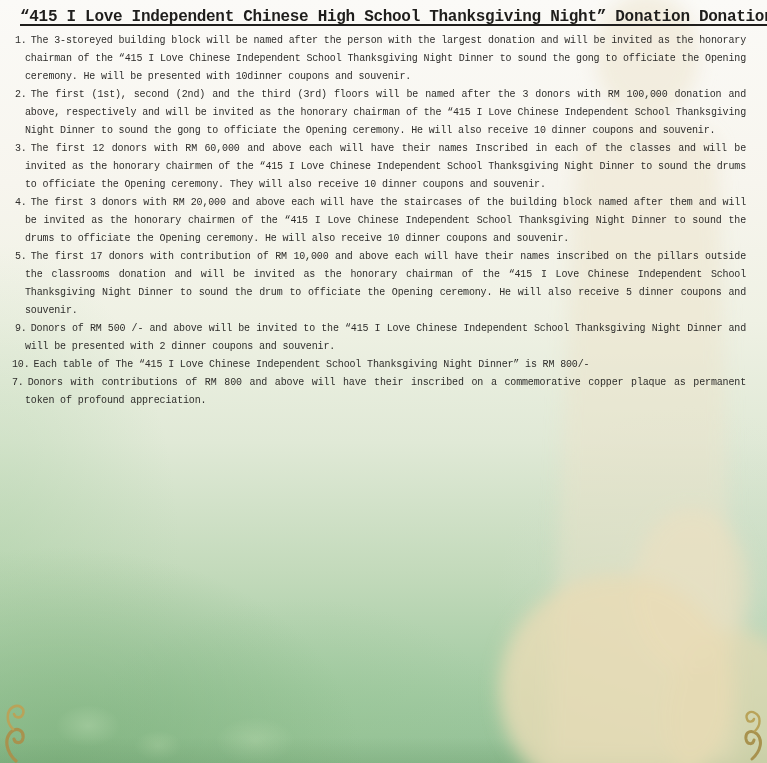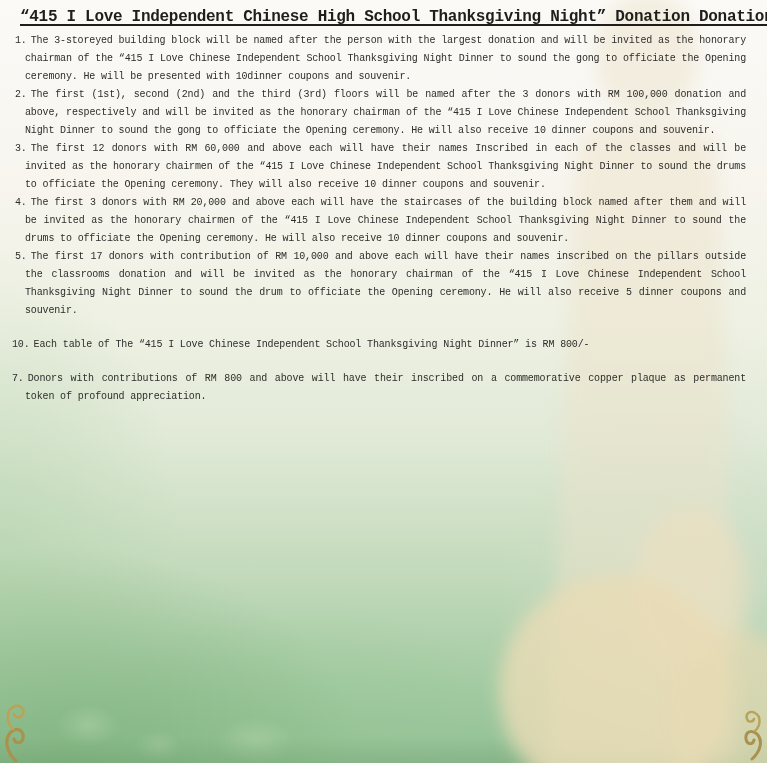--- a/index.html
+++ b/index.html
@@ -29,21 +29,21 @@
     text-decoration:underline; text-decoration-thickness:2px; text-underline-offset:3px;
     margin-left:5px; margin-bottom:6px;
   }
   .items { list-style:none; }
   .item {
     font-size:10px; line-height:18px; color:#2e2d2b;
     text-align:justify; letter-spacing:-0.15px;
     padding-left:10px; text-indent:-10px;
   }
   .item .num { margin-right:4px; }
-  .item.two { margin-left:-3px; padding-left:13px; text-indent:-13px;margin-top:16px; }
+  .item.two { margin-left:-3px; padding-left:13px; text-indent:-13px; }
 </style>
 </head>
 <body>
 
 <div class="page">
 
   <svg class="statue" width="330" height="763" viewBox="0 0 330 763" aria-hidden="true">
     <defs>
       <filter id="soft" x="-40%" y="-40%" width="180%" height="180%">
         <feGaussianBlur stdDeviation="9"></feGaussianBlur>
@@ -80,20 +80,23 @@
       </li>
       <li class="item">
         <span class="num">3.</span><span class="txt">The first 12 donors with RM 60,000 and above each will have their names Inscribed  in each of the classes and will be invited as the honorary chairmen of the “415 I Love Chinese Independent School Thanksgiving Night Dinner to sound the drums to officiate the Opening ceremony.   They will also receive 10 dinner coupons and souvenir.</span>
       </li>
       <li class="item">
         <span class="num">4.</span><span class="txt">The first 3 donors with RM 20,000 and above each will have the staircases of the building block named after them and will be invited as the honorary chairmen of the “415 I Love Chinese Independent School Thanksgiving Night Dinner to sound the drums to officiate the Opening ceremony. He will also receive 10 dinner coupons and souvenir.</span>
       </li>
       <li class="item">
         <span class="num">5.</span><span class="txt">The first 17 donors with contribution of RM 10,000 and above each will have their names inscribed on the pillars outside the classrooms donation and will be invited as the honorary chairman of the “415 I Love Chinese Independent School Thanksgiving Night Dinner to sound the drum to officiate the Opening ceremony. He will also receive 5 dinner coupons and souvenir.</span>
       </li>
+      <li class="item">
+        <span class="num">9.</span><span class="txt">Donors of RM 500 /- and above will be invited to the “415 I Love Chinese Independent School Thanksgiving Night Dinner and will be presented with 2 dinner coupons and souvenir.</span>
+      </li>
       <li class="item two">
         <span class="num">10.</span><span class="txt">Each table of The “415 I Love Chinese Independent School Thanksgiving Night Dinner” is RM 800/-</span>
       </li>
       <li class="item two">
         <span class="num">7.</span><span class="txt">Donors with contributions of RM 800 and above will have their inscribed on a commemorative copper plaque as permanent token of profound appreciation.</span>
       </li>
     </ol>
   </div>
 
 </div>

